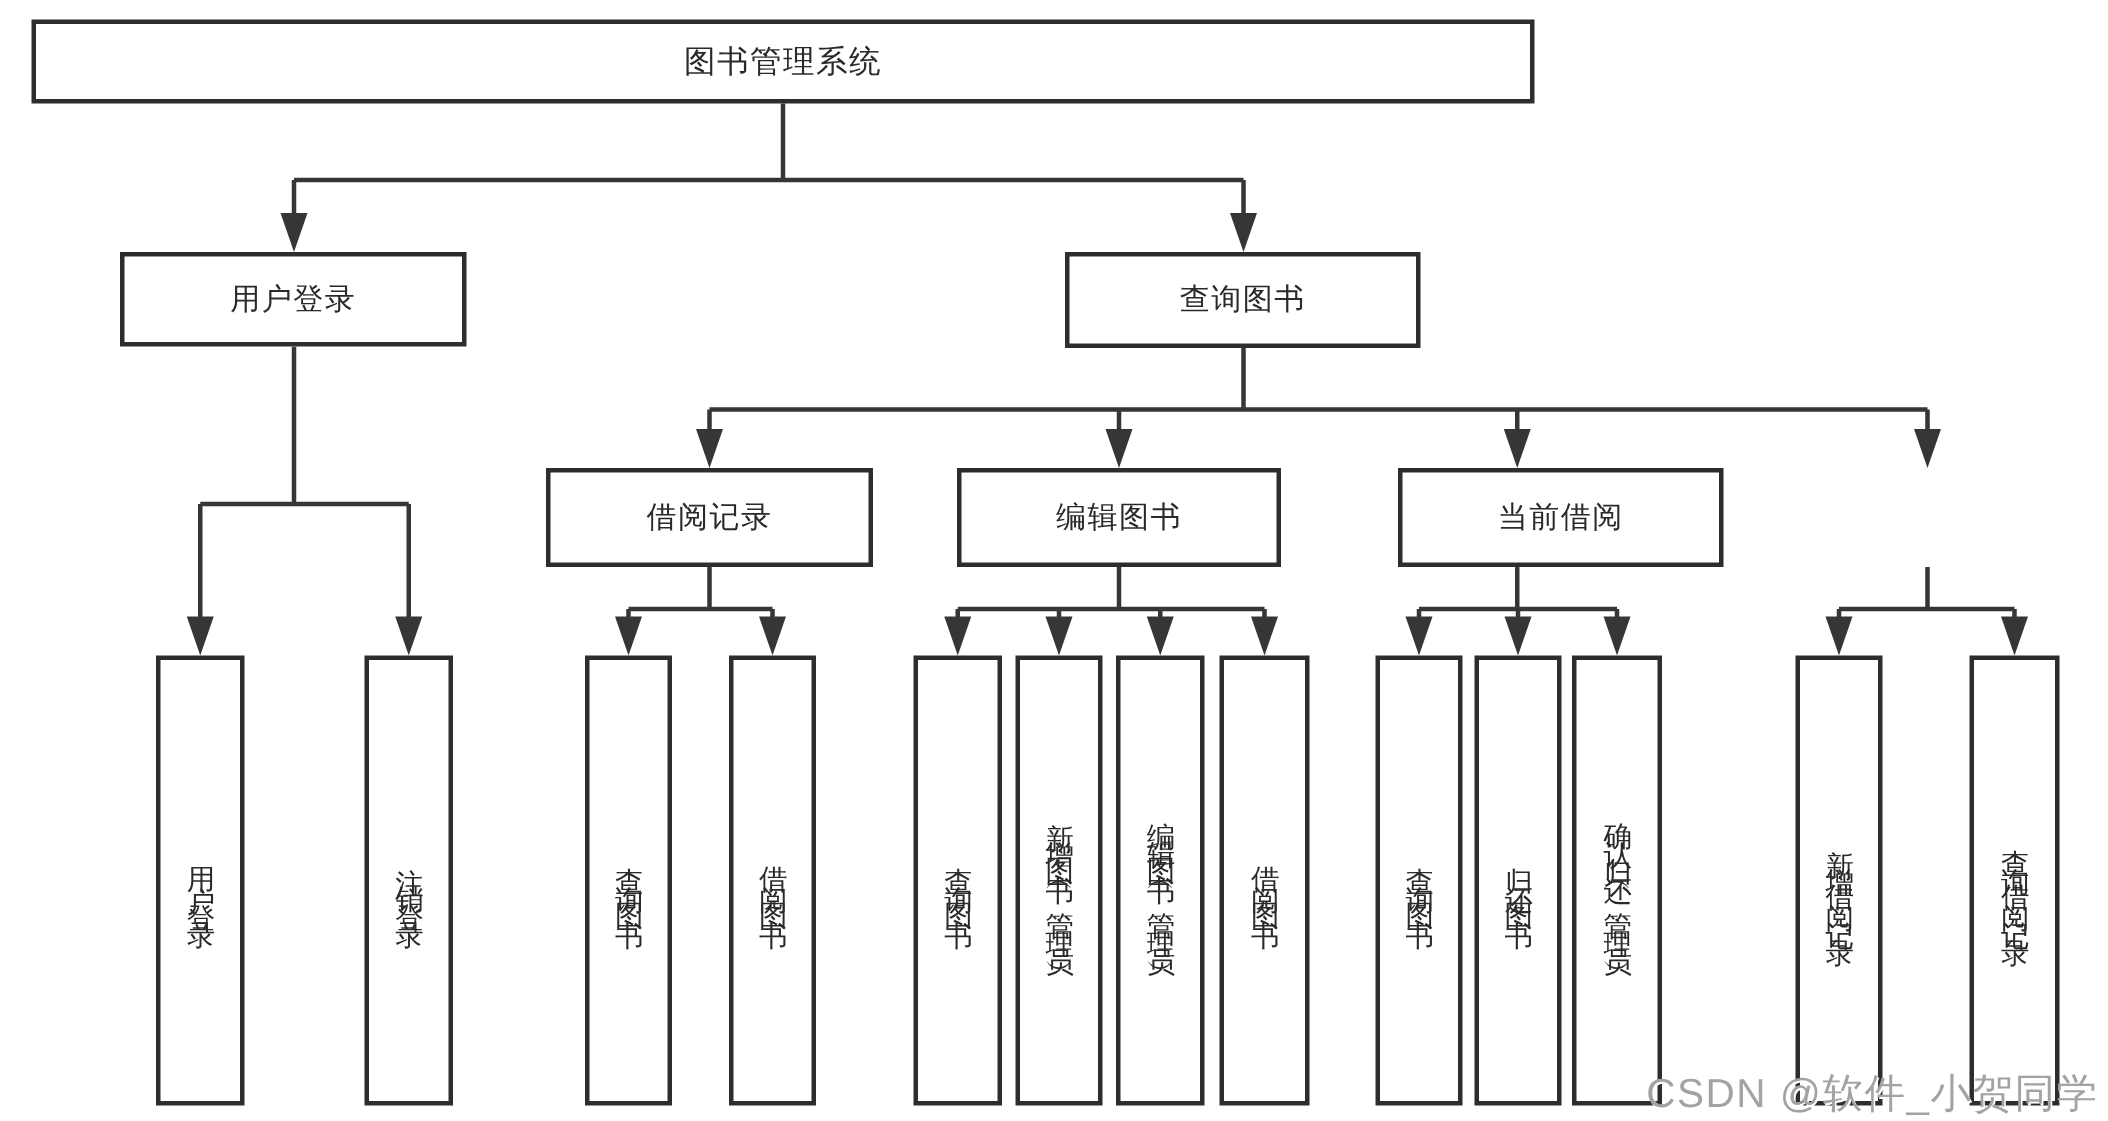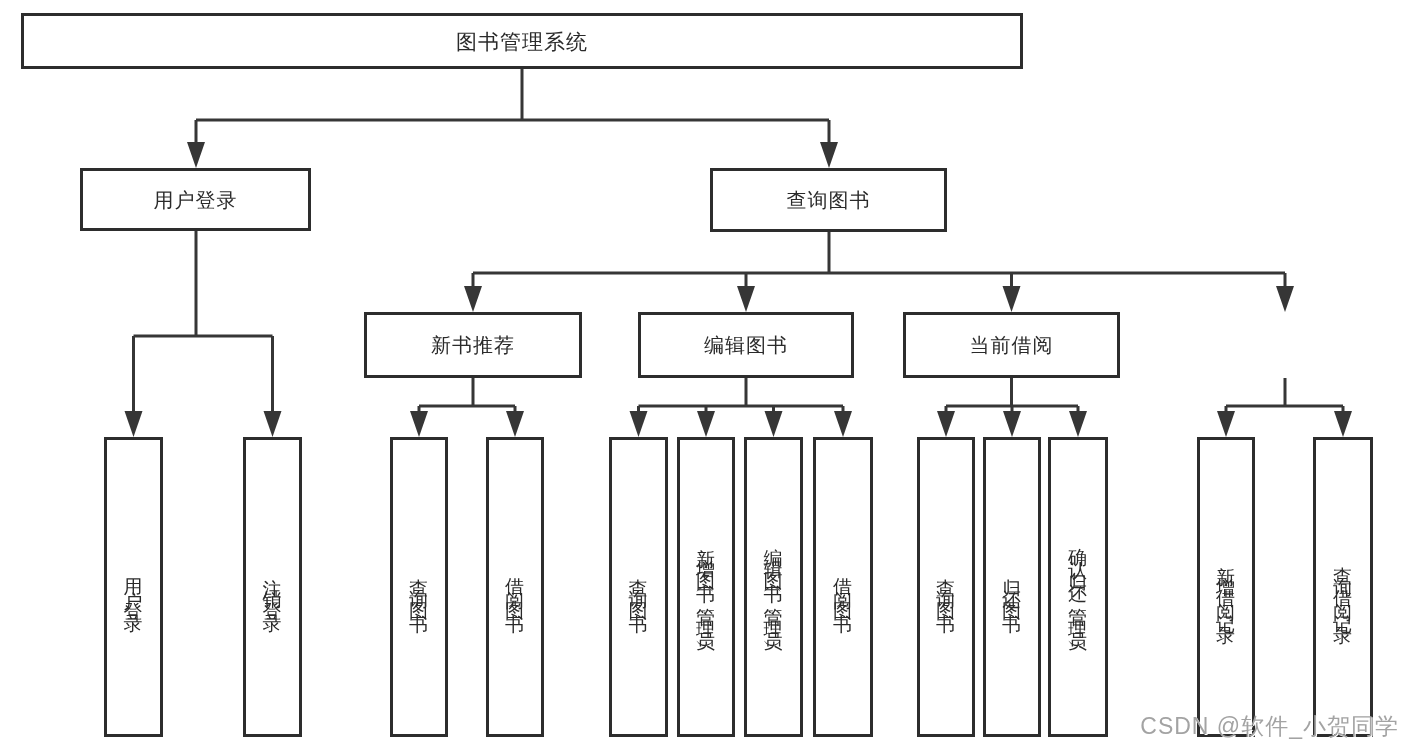--- a/index.html
+++ b/index.html
@@ -51,21 +51,21 @@
     text-orientation: mixed;
     font-size: 19px;
     letter-spacing: 12px;
     line-height: 1;
     white-space: nowrap;
   }
   .watermark {
     position: absolute;
     top: 711px;
     right: 6px;
-    font-size: 23px;
+    font-size: 27px;
     color: var(--wm, #a3a3a3);
     letter-spacing: 1px;
     text-shadow: 1px 1px 0 #ffffff;
     white-space: nowrap;
   }
 </style>
 </head>
 <body>
 
 <div class="canvas">
@@ -118,23 +118,23 @@
       <polygon class="c-arrow" points="1217,411 1235,411 1226,437"></polygon>
       <polygon class="c-arrow" points="1334,411 1352,411 1343,437"></polygon>
     </g>
   </svg>
 
   <div class="node root" style="left:21px; top:13px; width:1002px; height:56px;">图书管理系统</div>
 
   <div class="node" style="left:80px; top:168px; width:231px; height:63px;">用户登录</div>
   <div class="node" style="left:710px; top:168px; width:237px; height:64px;">查询图书</div>
 
-  <div class="node" style="left:364px; top:312px; width:218px; height:66px;">新书推荐</div>
+  <div class="node" style="left:364px; top:312px; width:218px; height:66px;">借阅记录</div>
   <div class="node" style="left:638px; top:312px; width:216px; height:66px;">编辑图书</div>
-  <div class="node" style="left:903px; top:312px; width:217px; height:66px;">当前借阅</div>
+  <div class="node" style="left:932px; top:312px; width:217px; height:66px;">当前借阅</div>
 
   <div class="leaf" style="left:104px; width:59px;">用户登录</div>
   <div class="leaf" style="left:243px; width:59px;">注销登录</div>
 
   <div class="leaf" style="left:390px; width:58px;">查询图书</div>
   <div class="leaf" style="left:486px; width:58px;">借阅图书</div>
 
   <div class="leaf" style="left:609px; width:59px;">查询图书</div>
   <div class="leaf" style="left:677px; width:58px;">新增图书（管理员）</div>
   <div class="leaf" style="left:744px; width:59px;">编辑图书（管理员）</div>

